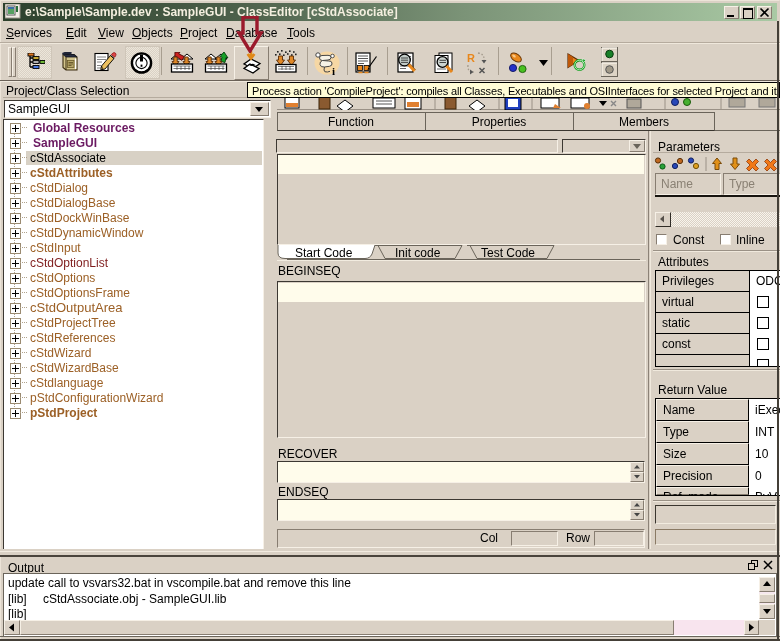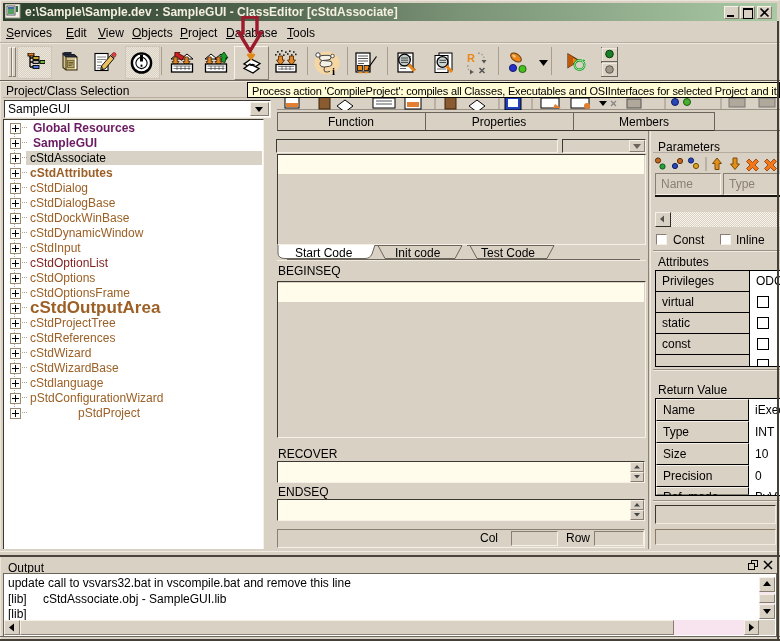--- a/index.html
+++ b/index.html
@@ -313,21 +313,21 @@
         <div class="abs" style="left:1px;top:4px;width:7px;height:1px;background:#000;"></div>
         <div class="abs" style="left:4px;top:1px;width:1px;height:7px;background:#000;"></div>
       </div>
     <div class="abs" style="left:16px;top:172px;width:8px;height:1px;background-image:linear-gradient(to right,#b0a28c 1px,transparent 1px);background-size:2px 1px;"></div>
     <div class="abs" style="left:26px;top:166px;font-size:12px;line-height:14px;color:#9c6026;font-weight:normal;white-space:nowrap;">cStdOptionsFrame</div>
     <div class="abs" style="left:6px;top:183px;width:9px;height:9px;background:#fff;border:1px solid #9a8a70;">
         <div class="abs" style="left:1px;top:4px;width:7px;height:1px;background:#000;"></div>
         <div class="abs" style="left:4px;top:1px;width:1px;height:7px;background:#000;"></div>
       </div>
     <div class="abs" style="left:16px;top:187px;width:8px;height:1px;background-image:linear-gradient(to right,#b0a28c 1px,transparent 1px);background-size:2px 1px;"></div>
-    <div class="abs" style="left:26px;top:181px;font-size:17px;line-height:14px;color:#9c6026;font-weight:bold;white-space:nowrap;">cStdOutputArea</div>
+    <div class="abs" style="left:26px;top:181px;font-size:13px;line-height:14px;color:#9c6026;font-weight:normal;white-space:nowrap;">cStdOutputArea</div>
     <div class="abs" style="left:6px;top:198px;width:9px;height:9px;background:#fff;border:1px solid #9a8a70;">
         <div class="abs" style="left:1px;top:4px;width:7px;height:1px;background:#000;"></div>
         <div class="abs" style="left:4px;top:1px;width:1px;height:7px;background:#000;"></div>
       </div>
     <div class="abs" style="left:16px;top:202px;width:8px;height:1px;background-image:linear-gradient(to right,#b0a28c 1px,transparent 1px);background-size:2px 1px;"></div>
     <div class="abs" style="left:26px;top:196px;font-size:12px;line-height:14px;color:#9c6026;font-weight:normal;white-space:nowrap;">cStdProjectTree</div>
     <div class="abs" style="left:6px;top:213px;width:9px;height:9px;background:#fff;border:1px solid #9a8a70;">
         <div class="abs" style="left:1px;top:4px;width:7px;height:1px;background:#000;"></div>
         <div class="abs" style="left:4px;top:1px;width:1px;height:7px;background:#000;"></div>
       </div>
@@ -355,21 +355,21 @@
         <div class="abs" style="left:1px;top:4px;width:7px;height:1px;background:#000;"></div>
         <div class="abs" style="left:4px;top:1px;width:1px;height:7px;background:#000;"></div>
       </div>
     <div class="abs" style="left:16px;top:277px;width:8px;height:1px;background-image:linear-gradient(to right,#b0a28c 1px,transparent 1px);background-size:2px 1px;"></div>
     <div class="abs" style="left:26px;top:271px;font-size:12px;line-height:14px;color:#9c6026;font-weight:normal;white-space:nowrap;">pStdConfigurationWizard</div>
     <div class="abs" style="left:6px;top:288px;width:9px;height:9px;background:#fff;border:1px solid #9a8a70;">
         <div class="abs" style="left:1px;top:4px;width:7px;height:1px;background:#000;"></div>
         <div class="abs" style="left:4px;top:1px;width:1px;height:7px;background:#000;"></div>
       </div>
     <div class="abs" style="left:16px;top:292px;width:8px;height:1px;background-image:linear-gradient(to right,#b0a28c 1px,transparent 1px);background-size:2px 1px;"></div>
-    <div class="abs" style="left:26px;top:286px;font-size:12px;line-height:14px;color:#9c6026;font-weight:normal;white-space:nowrap;margin-left:48px;">pStdProject</div>
+    <div class="abs" style="left:26px;top:286px;font-size:12px;line-height:14px;color:#9c6026;font-weight:bold;white-space:nowrap;">pStdProject</div>
   </div>
 
   <div class="abs" style="left:264px;top:119px;width:11px;height:431px;background:#dad1c5;"></div>
 
   <div class="abs" style="left:277px;top:112px;width:438px;height:19px;border:1px solid #6a645a;border-bottom-color:#3a362f;background:#dad1c5;box-sizing:border-box;"></div>
   <div class="abs" style="left:425px;top:113px;width:1px;height:17px;background:#6a645a;"></div>
   <div class="abs" style="left:573px;top:113px;width:1px;height:17px;background:#6a645a;"></div>
   <div class="abs txt" style="left:277px;top:115px;width:148px;text-align:center;">Function</div>
   <div class="abs txt" style="left:425px;top:115px;width:148px;text-align:center;">Properties</div>
   <div class="abs txt" style="left:573px;top:115px;width:142px;text-align:center;">Members</div>

